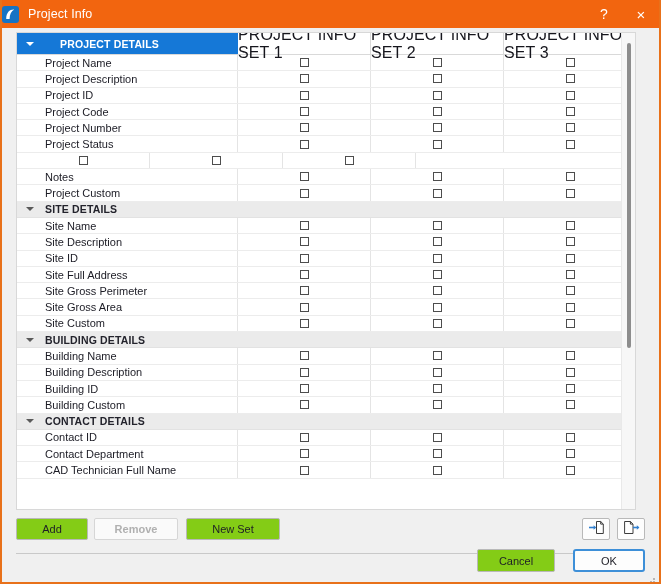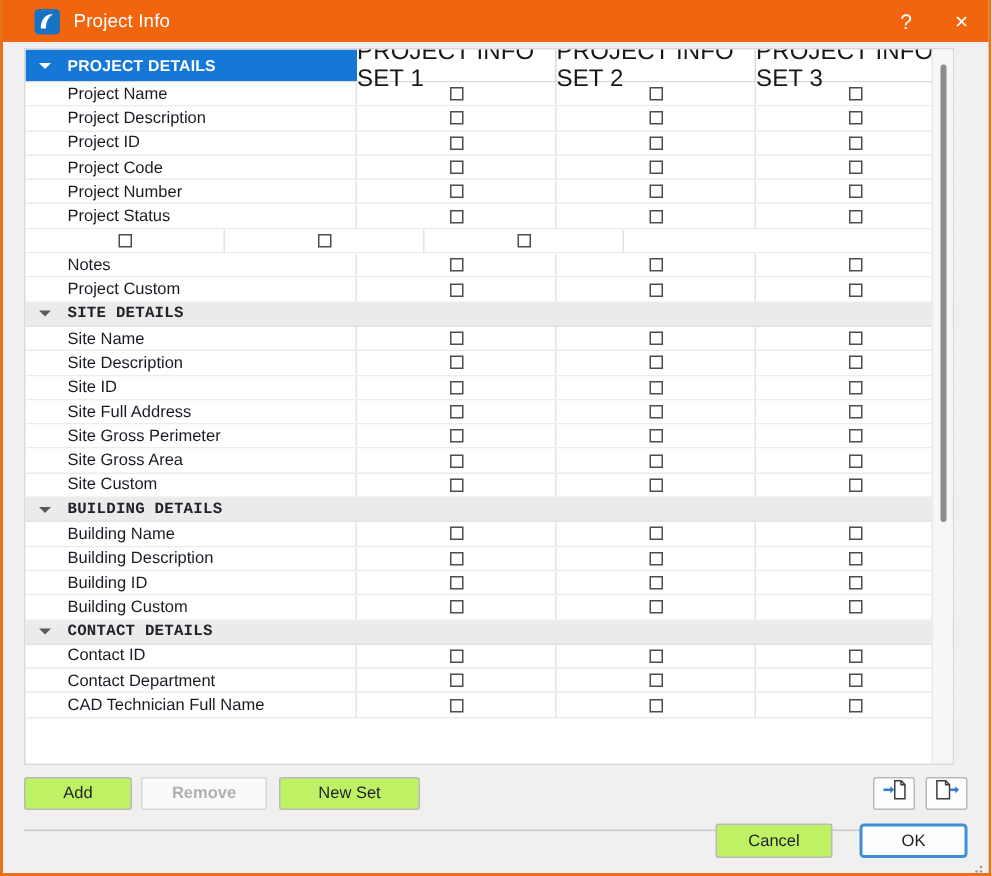--- a/index.html
+++ b/index.html
@@ -20,21 +20,21 @@
     border-top: none;
     overflow: hidden;
   }
 
   
   .titlebar {
     height: 28px;
     background: #f2650f;
     display: flex;
     align-items: center;
-    padding-left: 23px;
+    padding-left: 2px;
     position: relative;
     margin: -0px -2px 0 -2px;
   }
   .app-icon {
     width: 17px; height: 17px;
     background: #1673c4;
     border-radius: 3px;
     position: relative;
     flex: 0 0 auto;
     overflow: hidden;
@@ -109,21 +109,21 @@
     width: 221px;
     flex: 0 0 221px;
     height: 100%;
     display: flex;
     align-items: center;
     font-size: 11px;
     color: #1b1b24;
     border-right: 1px solid #e4e4e4;
     position: relative;
   }
-  .row.group .cell-label { border-right: none; font-family: Liberation Mono, monospace; }
+  .row.group .cell-label { border-right: none; }
   .row.header-row .cell-label { border-right: 1px solid #d9d9d9; }
 
   .label-text { padding-left: 28px; white-space: nowrap; }
   .row.group .label-text {
     font-weight: bold;
     font-size: 10.5px;
     letter-spacing: .15px;
     padding-left: 28px;
     color: #23232c;
   }
@@ -196,21 +196,21 @@
   .toolbar {
     position: absolute;
     left: 14px;
     right: 14px;
     top: 490px;
     height: 24px;
   }
   .btn {
     height: 22px;
     min-width: 72px;
-    background: #bef264;
+    background: #84cc16;
     border: 1px solid #b9b9b9;
     border-radius: 2px;
     font-family: "Liberation Sans", sans-serif;
     font-size: 11px;
     color: #1e1e26;
     cursor: default;
     padding: 0 10px;
     display: inline-flex;
     align-items: center;
     justify-content: center;
@@ -281,21 +281,21 @@
   </div>
 
   <div class="content">
 
     <div class="table-panel">
       <div class="table-inner" id="table-inner">
           <div class="row header-row">
             <div class="cell-label">
               <div class="sel-band"></div>
               <span class="twisty" style="border-top-color: rgb(255, 255, 255); z-index: 2;"></span>
-              <span class="label-text" style="color: rgb(255, 255, 255); font-weight: bold; font-size: 10.5px; letter-spacing: 0.15px; position: relative; z-index: 2;">PROJECT DETAILS</span>
+              <span class="label-text" style="color: rgb(255, 255, 255); font-weight: bold; font-size: 10.5px; letter-spacing: 0.15px; position: relative; z-index: 2; margin-left: 15px;">PROJECT DETAILS</span>
             </div>
             <div class="cell-col">PROJECT INFO SET 1</div>
             <div class="cell-col">PROJECT INFO SET 2</div>
             <div class="cell-col">PROJECT INFO SET 3</div>
             <div class="cell-spacer"></div>
           </div>
           <div class="row">
             <div class="cell-label">
               <span class="label-text">Project Name</span>
             </div>

